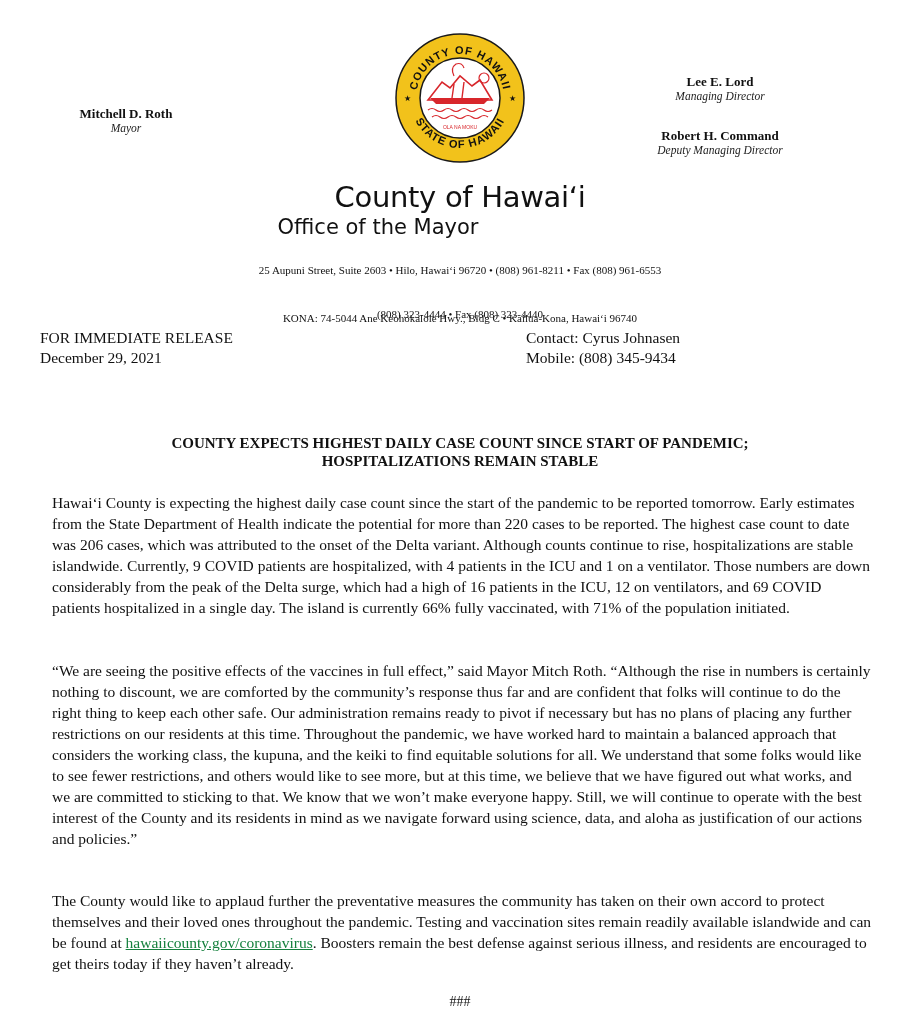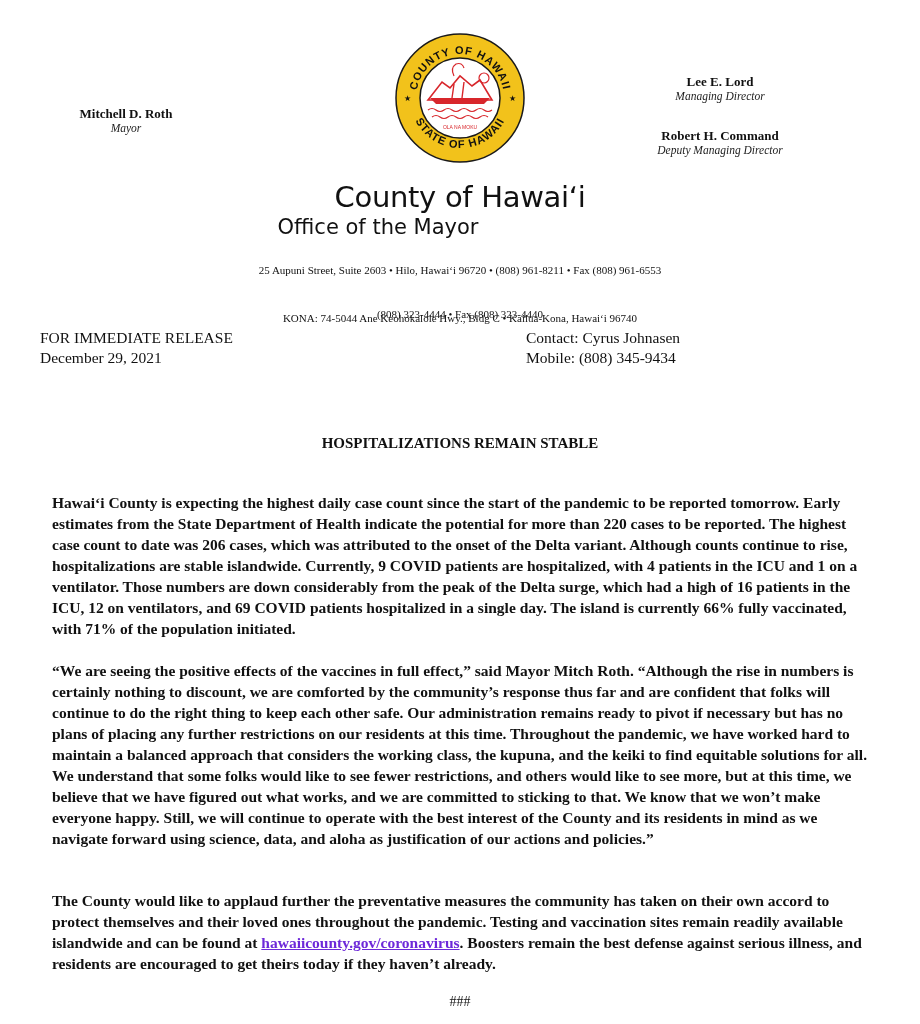--- a/index.html
+++ b/index.html
@@ -10,22 +10,22 @@
   .role { font-style: italic; font-size: 11.5px; text-align: center; color: #222; }
   #seal { left: 394px; top: 32px; width: 132px; height: 132px; }
   .title-main { left: 0; width: 920px; top: 180px; text-align: center;
                 font-family: "DejaVu Sans", sans-serif; font-size: 29px; color: #111; letter-spacing: -0.3px; }
   .title-sub { left: 0; width: 756px; top: 215px; text-align: center;
                font-family: "DejaVu Sans", sans-serif; font-size: 21px; color: #111; }
   .addr { left: 0; width: 920px; text-align: center; font-size: 11px; color: #111; }
   .release { font-size: 15.5px; line-height: 20px; }
   .headline { left: 0; width: 920px; top: 434px; text-align: center; font-weight: bold;
               font-size: 15px; line-height: 18px; }
-  .para { left: 52px; width: 820px; font-size: 15.5px; line-height: 21px; text-align: left; font-weight: bold; }
-  .para a { color: #6d28d9; text-decoration: underline; text-align: right; }
+  .para { left: 52px; width: 820px; font-size: 15.5px; line-height: 21px; text-align: left; }
+  .para a { color: #15803d; text-decoration: underline; text-align: right; }
   .end { left: 0; width: 920px; top: 994px; text-align: center; font-size: 14px; }
 </style>
 </head>
 <body>
 
 <div class="abs" style="left:40px; top:106px; width:172px;">
   <div class="name">Mitchell D. Roth</div>
   <div class="role">Mayor</div>
 </div>
 
@@ -74,20 +74,21 @@
 <div class="abs release" style="left:40px; top:328px;">
   <div>FOR IMMEDIATE RELEASE</div>
   <div>December 29, 2021</div>
 </div>
 <div class="abs release" style="left:526px; top:328px;">
   <div>Contact: Cyrus Johnasen</div>
   <div>Mobile: (808) 345-9434</div>
 </div>
 
 <div class="abs headline">
+  <div>COUNTY EXPECTS HIGHEST DAILY CASE COUNT SINCE START OF PANDEMIC;</div>
   <div>HOSPITALIZATIONS REMAIN STABLE</div>
 </div>
 
 <div class="abs para" style="top:492px;">Hawaiʻi County is expecting the highest daily case count since the start of the pandemic to be reported tomorrow. Early estimates from the State Department of Health indicate the potential for more than 220 cases to be reported. The highest case count to date was 206 cases, which was attributed to the onset of the Delta variant. Although counts continue to rise, hospitalizations are stable islandwide. Currently, 9 COVID patients are hospitalized, with 4 patients in the ICU and 1 on a ventilator. Those numbers are down considerably from the peak of the Delta surge, which had a high of 16 patients in the ICU, 12 on ventilators, and 69 COVID patients hospitalized in a single day. The island is currently 66% fully vaccinated, with 71% of the population initiated.</div>
 <div class="abs para" style="top:660px;">“We are seeing the positive effects of the vaccines in full effect,” said Mayor Mitch Roth. “Although the rise in numbers is certainly nothing to discount, we are comforted by the community’s response thus far and are confident that folks will continue to do the right thing to keep each other safe. Our administration remains ready to pivot if necessary but has no plans of placing any further restrictions on our residents at this time. Throughout the pandemic, we have worked hard to maintain a balanced approach that considers the working class, the kupuna, and the keiki to find equitable solutions for all. We understand that some folks would like to see fewer restrictions, and others would like to see more, but at this time, we believe that we have figured out what works, and we are committed to sticking to that. We know that we won’t make everyone happy. Still, we will continue to operate with the best interest of the County and its residents in mind as we navigate forward using science, data, and aloha as justification of our actions and policies.”</div>
 <div class="abs para" style="top:890px;"><span>The County would like to applaud further the preventative measures the community has taken on their own accord to protect themselves and their loved ones throughout the pandemic. Testing and vaccination sites remain readily available islandwide and can be found at </span><a>hawaiicounty.gov/coronavirus</a><span>. Boosters remain the best defense against serious illness, and residents are encouraged to get theirs today if they haven’t already.</span></div>
 
 <div class="abs end">###</div>
 
 </body></html>

